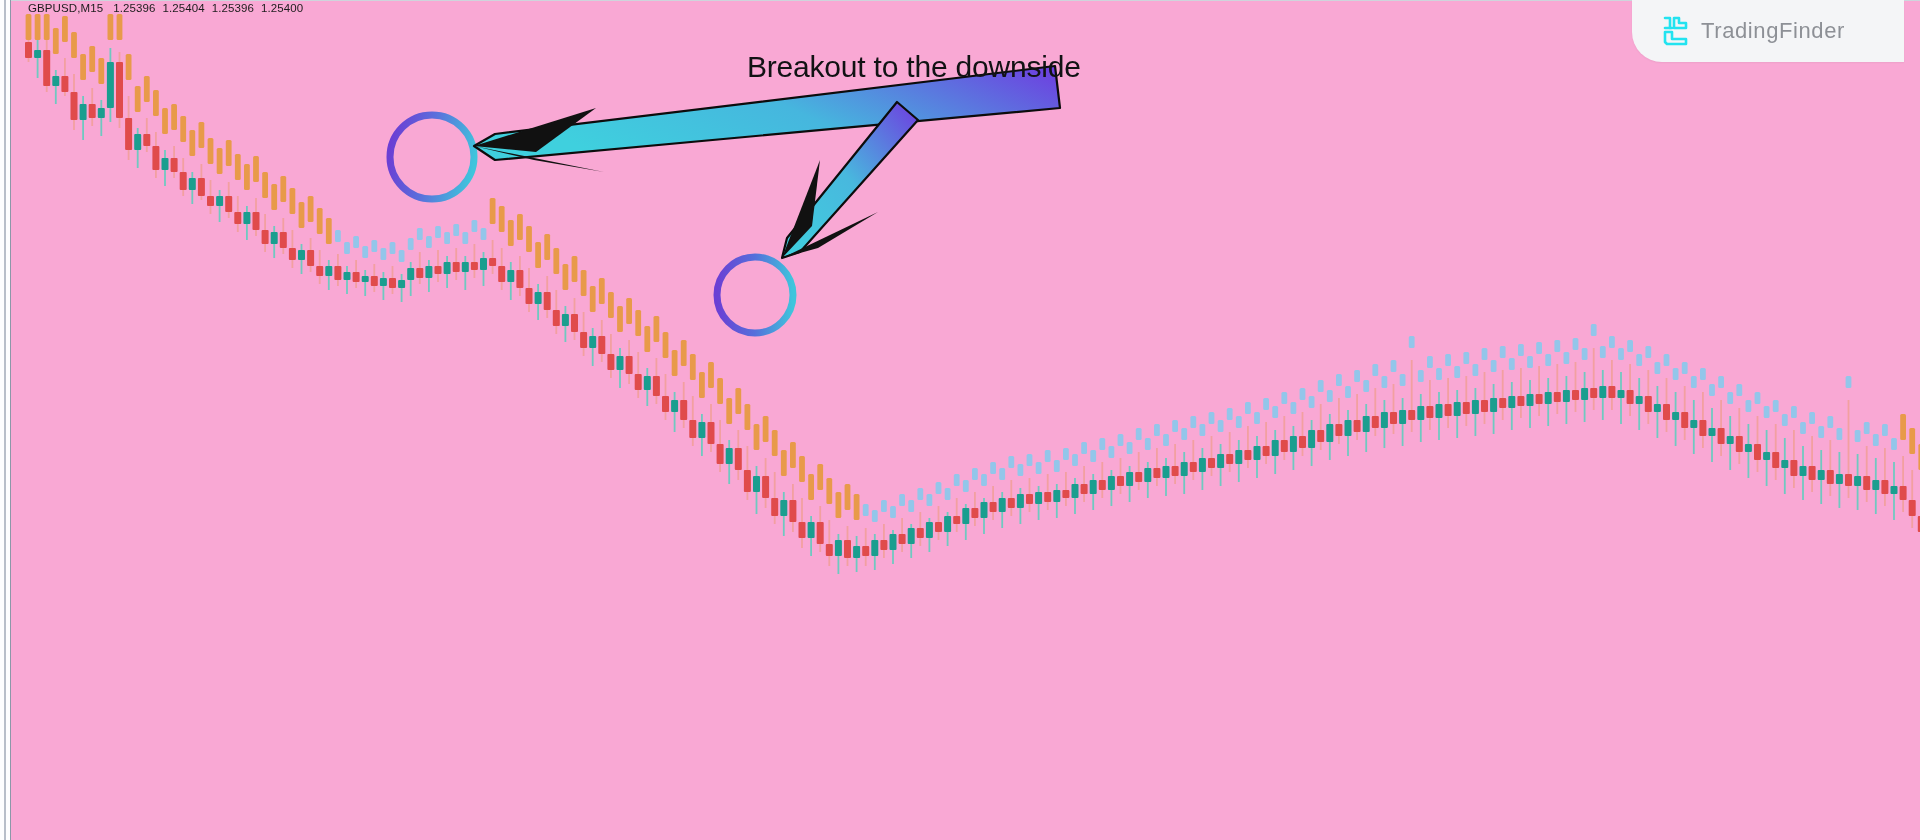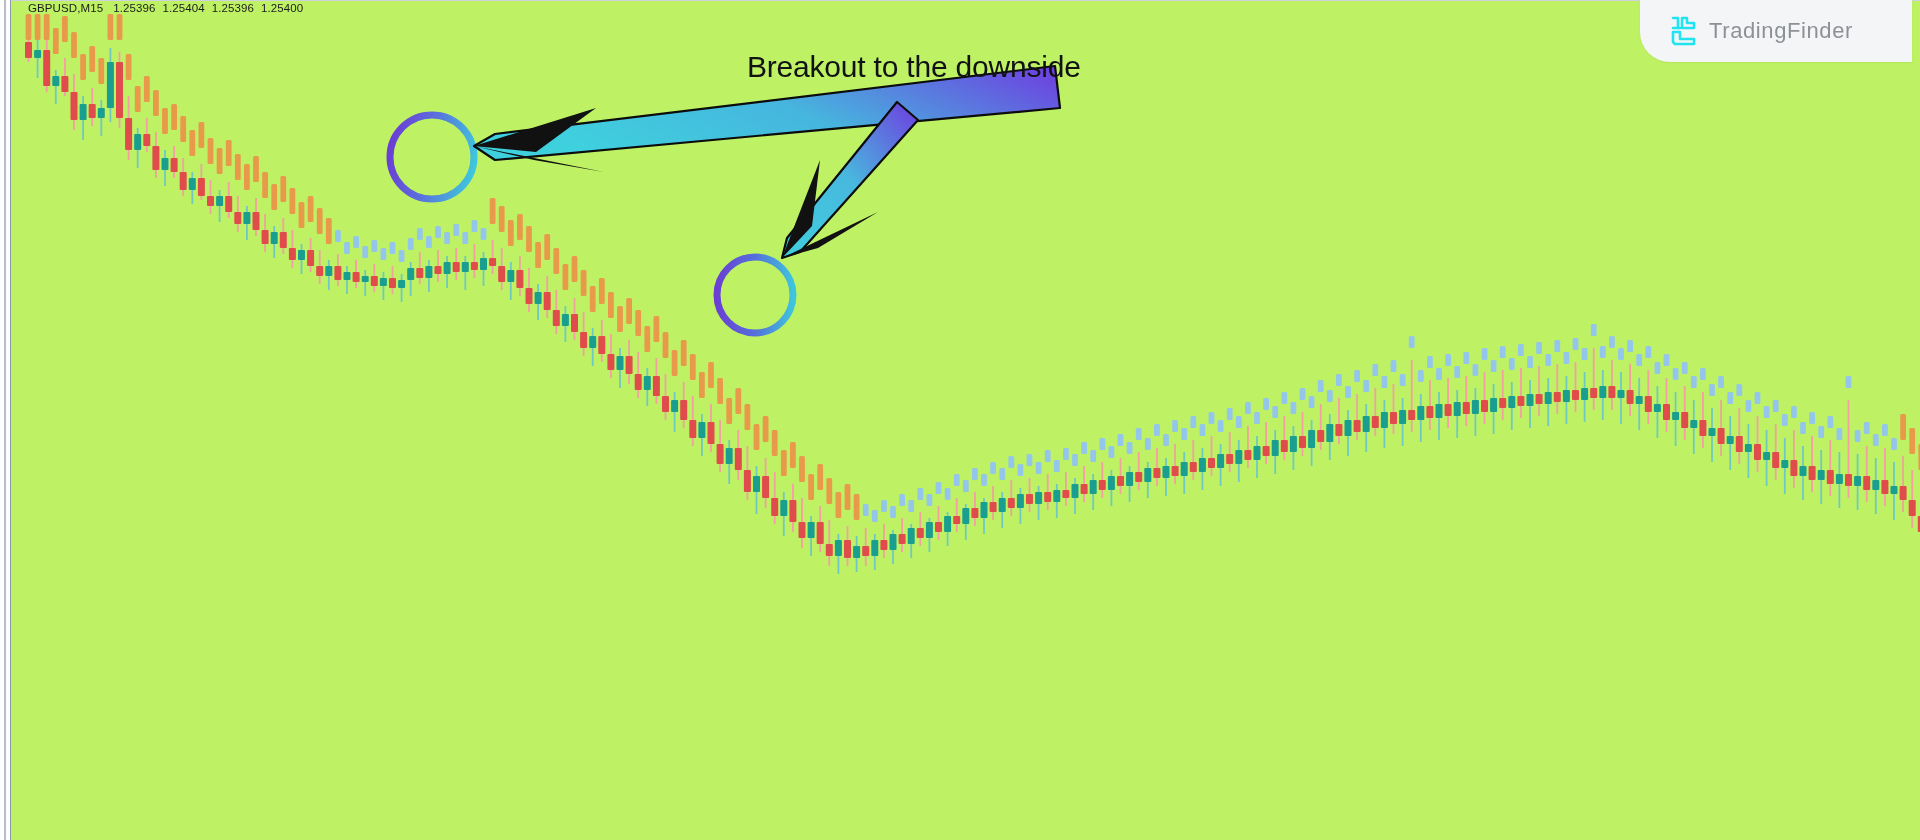--- a/index.html
+++ b/index.html
@@ -2,21 +2,21 @@
 <html><head>
 <meta charset="utf-8">
 <style>
   html,body{margin:0;padding:0;}
   body{
     width:1920px;height:840px;overflow:hidden;
     background:#ffffff;
     font-family:"Liberation Sans", sans-serif;
     position:relative;
   }
-  #root{position:absolute;inset:0;background:#bef264;}
+  #root{position:absolute;inset:0;background:#f9a8d4;}
 
   
   .frame-outer{position:absolute;left:0;top:0;width:1920px;height:840px;
     border-left:1px solid #9aa4b4;box-sizing:border-box;}
   .gutter{position:absolute;left:0;top:0;width:11px;height:840px;
     background:#fdfdfe;border-right:1px solid #8c97a8;box-sizing:border-box;}
   .gutter-strip{position:absolute;left:4px;top:0;width:2px;height:840px;
     background:#7f8b9c;opacity:.55;}
   .top-hair{position:absolute;left:11px;top:0;width:1909px;height:1px;background:#cfd4dc;}
 
@@ -36,21 +36,21 @@
   
   .annot-text{
     position:absolute;left:747px;top:50px;
     font-size:30px;font-weight:normal;color:#111214;
     letter-spacing:-0.2px;white-space:nowrap;
     font-family:"Liberation Sans", sans-serif;
   }
 
   
   .brand{
-    position:absolute;right:8px;top:0px;
+    position:absolute;right:16px;top:0px;
     width:272px;height:62px;
     background:#f4f5f7;
     border-bottom-left-radius:30px;
     display:flex;align-items:center;gap:11px;
     padding-left:28px;box-sizing:border-box;
     box-shadow:0 1px 2px rgba(0,0,0,.05);
   }
   .brand-mark{width:30px;height:32px;flex:0 0 auto;}
   .brand-name{
     font-size:22px;color:#8d9096;letter-spacing:.6px;

